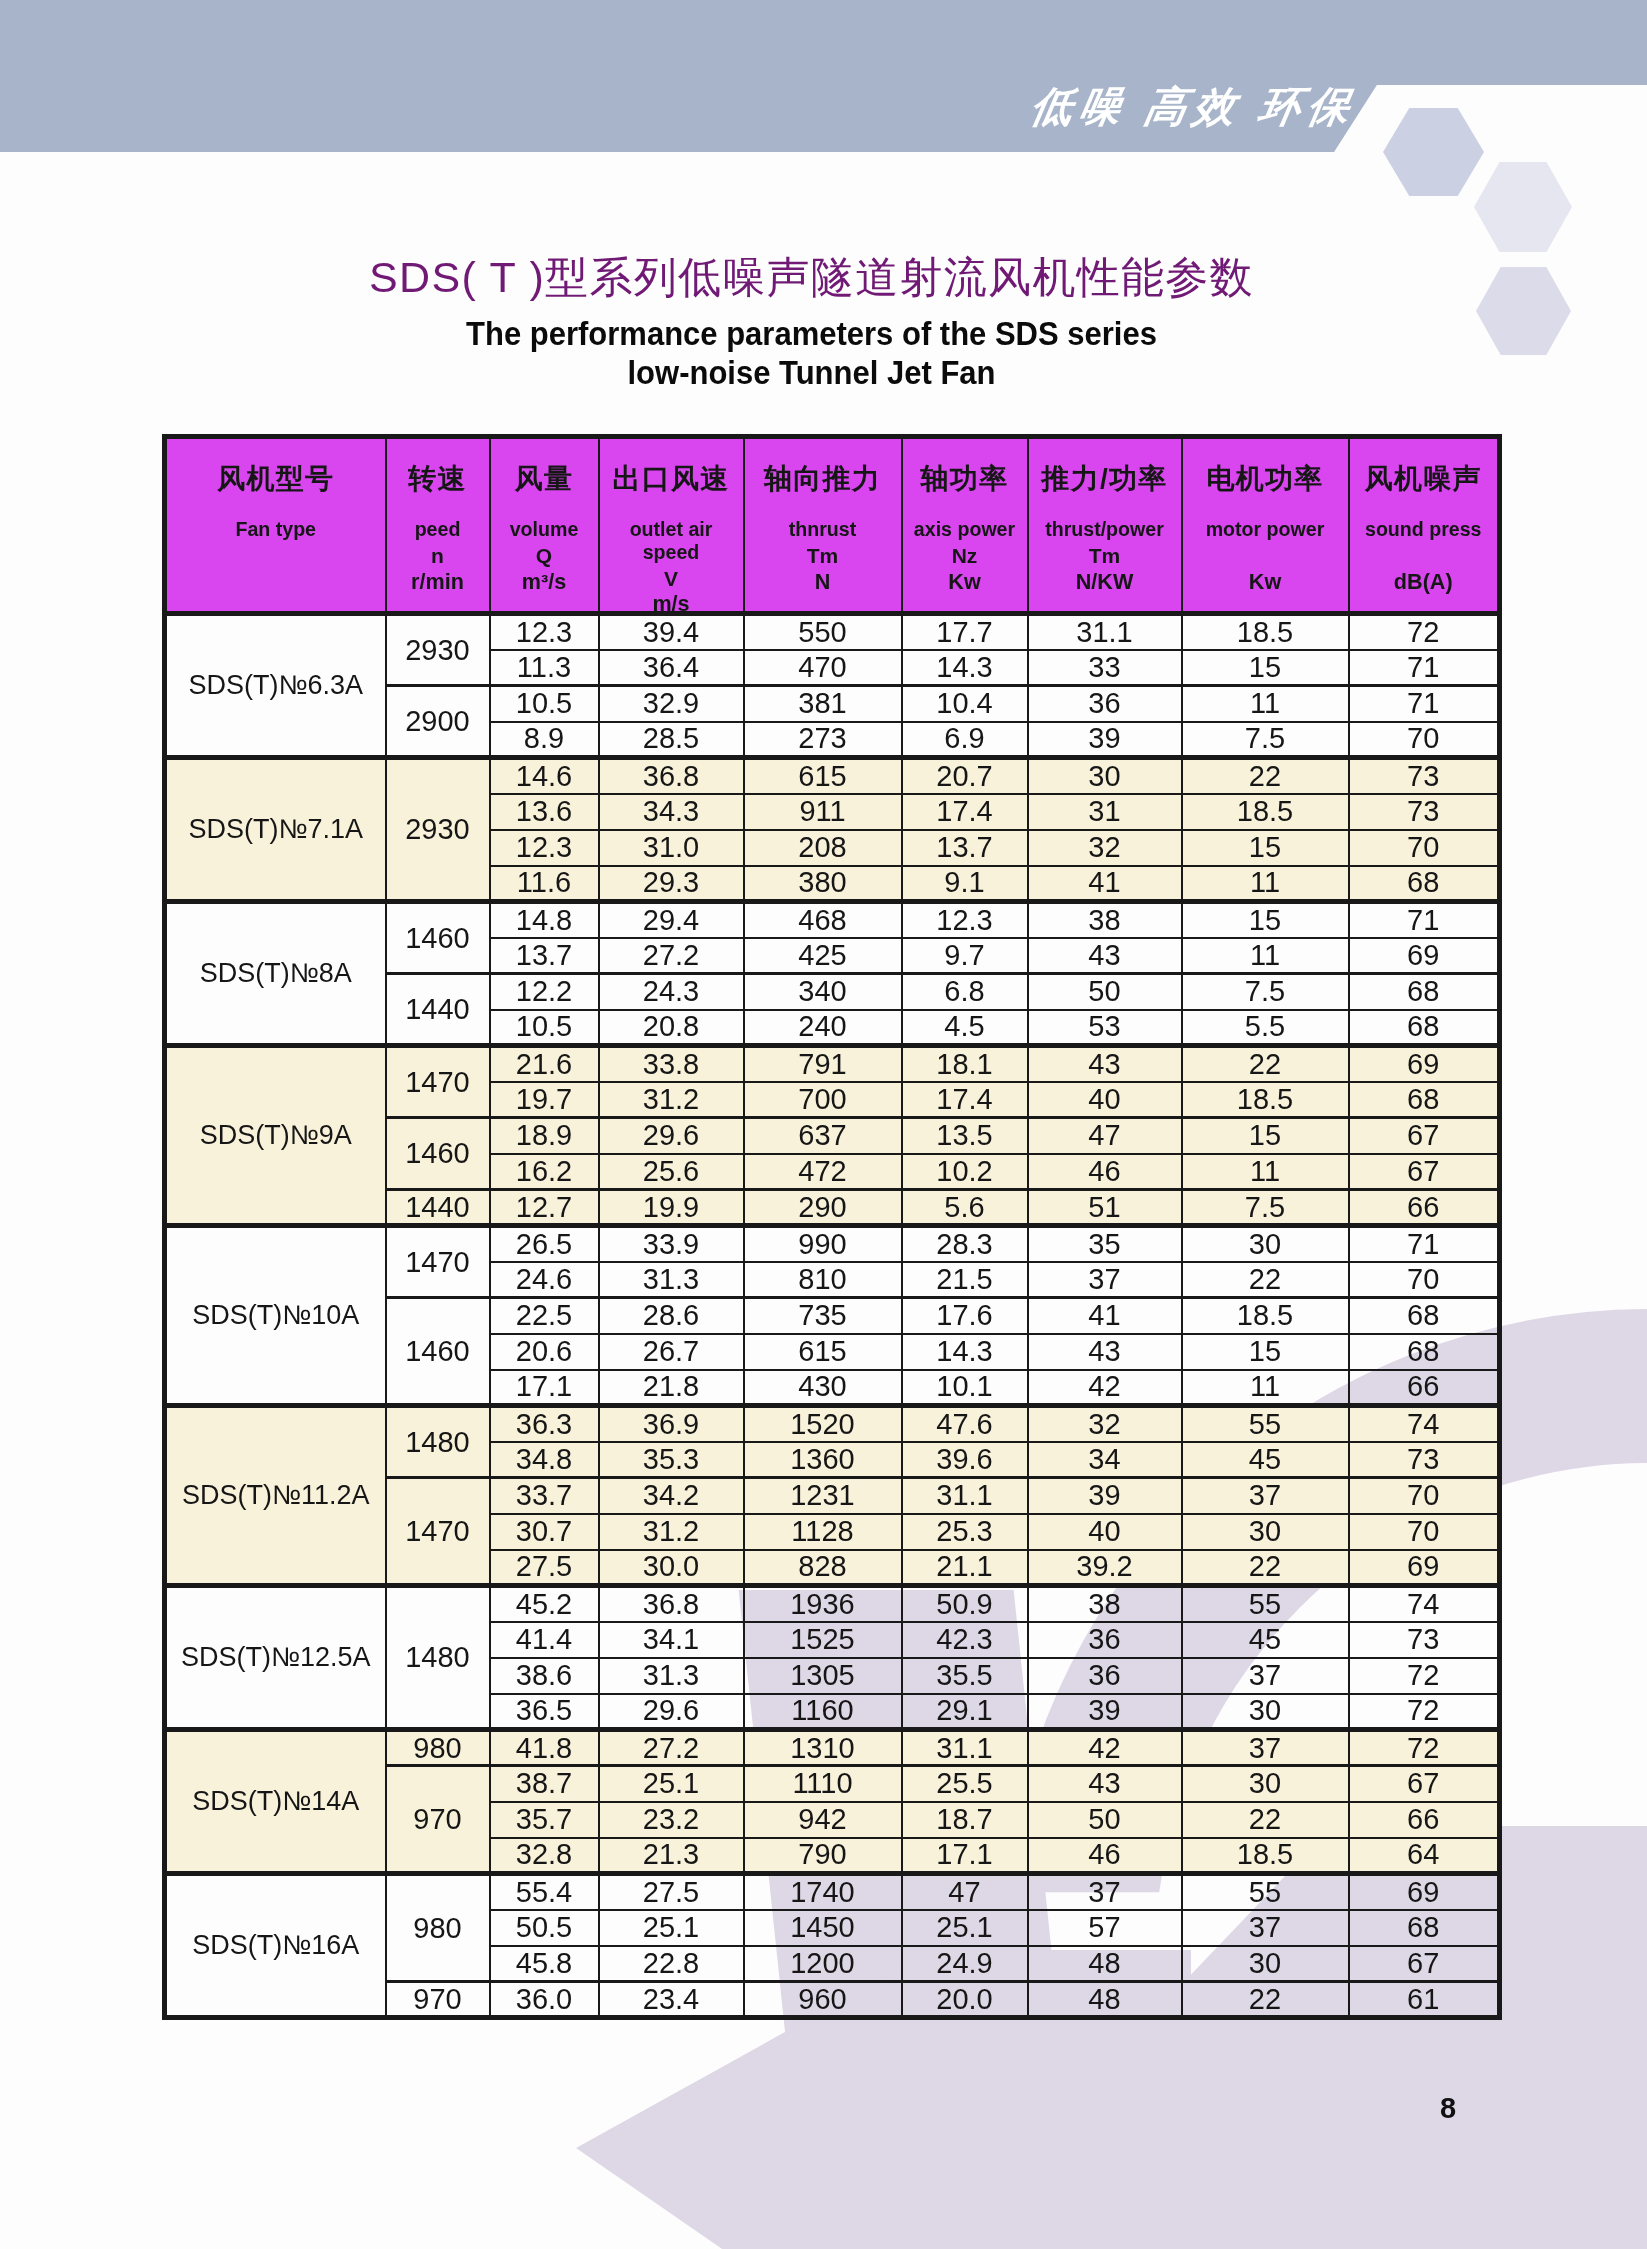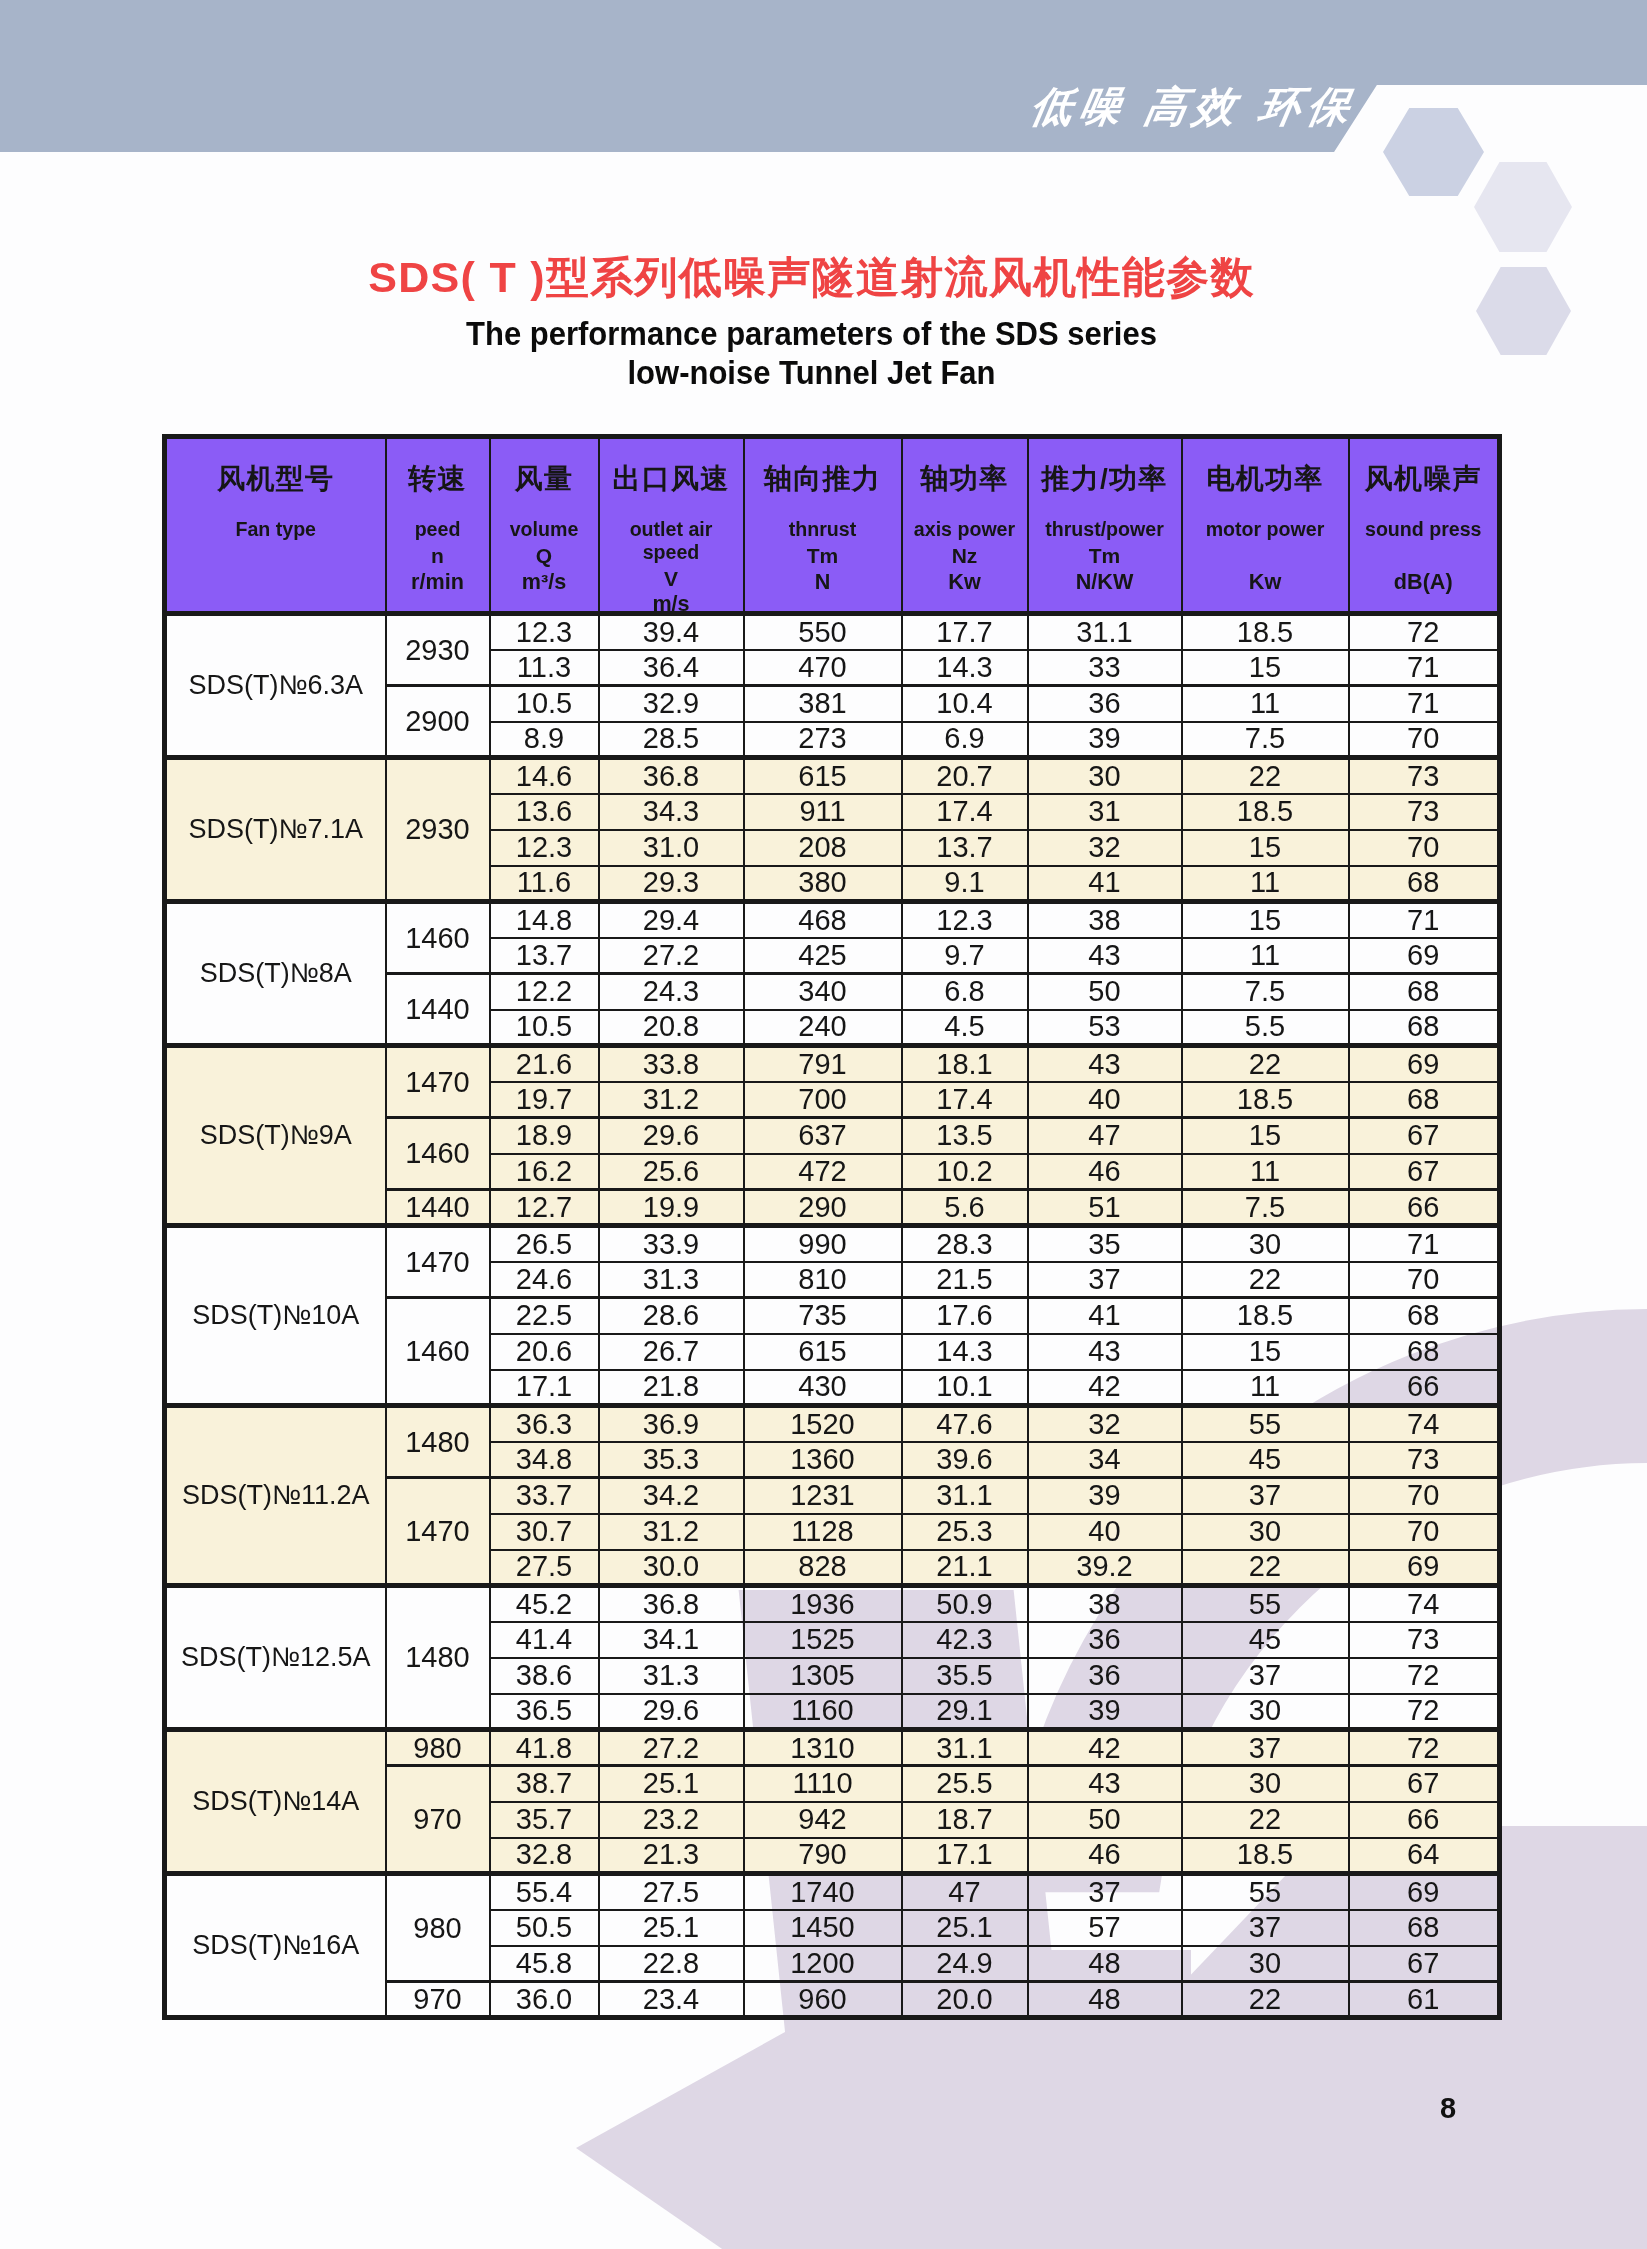--- a/index.html
+++ b/index.html
@@ -57,39 +57,39 @@
   }
   .wm-corner {
     left:1171px; top:1826px; width:476px; height:424px;
     background:#ded7e5;
     clip-path:polygon(34% 0, 100% 0, 100% 100%, 0 100%, 0 40%);
   }
 
   
   .titles { position:absolute; left:0; top:249px; width:1623px; text-align:center; z-index:2; }
   .t-zh {
-    font-size:43px; font-weight:700; color:#ef4444; letter-spacing:1.3px;
+    font-size:43px; font-weight:400; color:#701a75; letter-spacing:1.3px;
   }
   .t-en {
     margin-top:10.5px; font-size:31px; font-weight:800; color:#0b0b0b;
     line-height:1.16; letter-spacing:0px; transform:scaleY(1.08);
   }
 
   
   .tablewrap { position:absolute; left:162px; top:434px; z-index:2; }
   table.perf {
     border-collapse:collapse; table-layout:fixed; width:1335px;
     border:5.9px solid #191919;
   }
   table.perf th, table.perf td {
     border:2.6px solid #191919; padding:0; text-align:center;
     vertical-align:middle; color:#161616;
   }
   thead tr { height:177px; }
-  thead th { border-bottom:5.9px solid #191919; background:#8b5cf6; }
+  thead th { border-bottom:5.9px solid #191919; background:#d946ef; }
   tbody tr { height:36px; }
   tbody tr.gfirst > td { border-top:5.2px solid #191919; }
   tbody tr.sfirst > td { border-top:3.9px solid #191919; }
   td.cream { background:#f9f2da; }
   td.clear { background:transparent; }
   td.val   { font-size:29px; line-height:1; }
   td.model { font-size:27px; line-height:1; }
   td.speed { font-size:29px; line-height:1; }
 
   .hcell {

